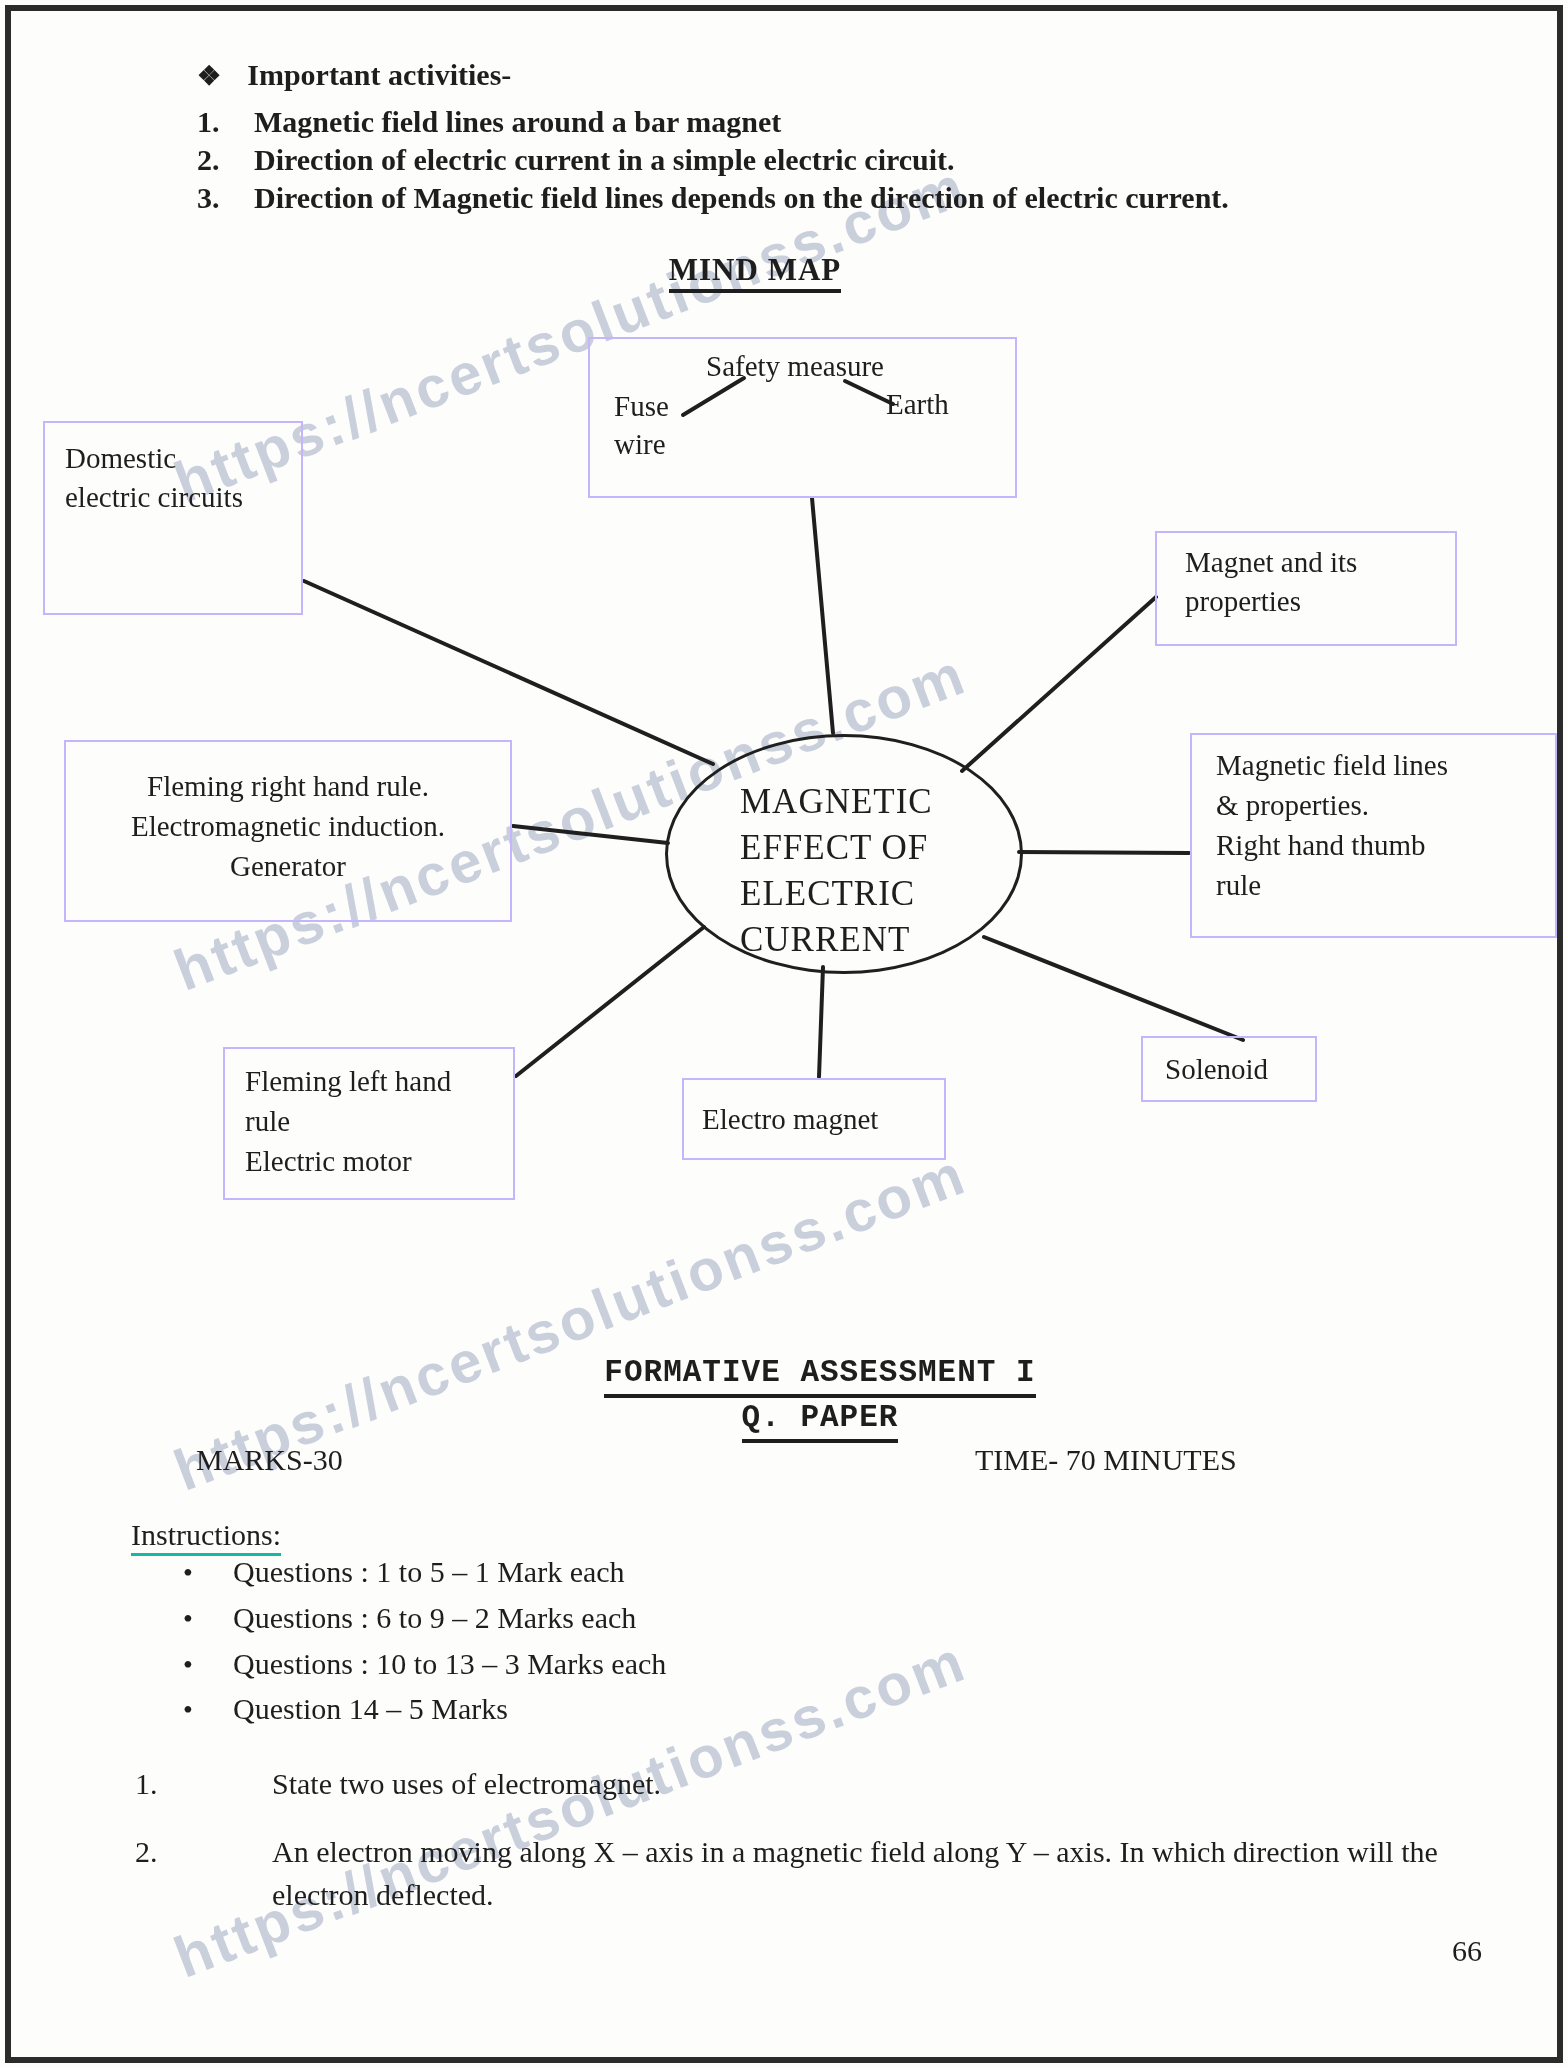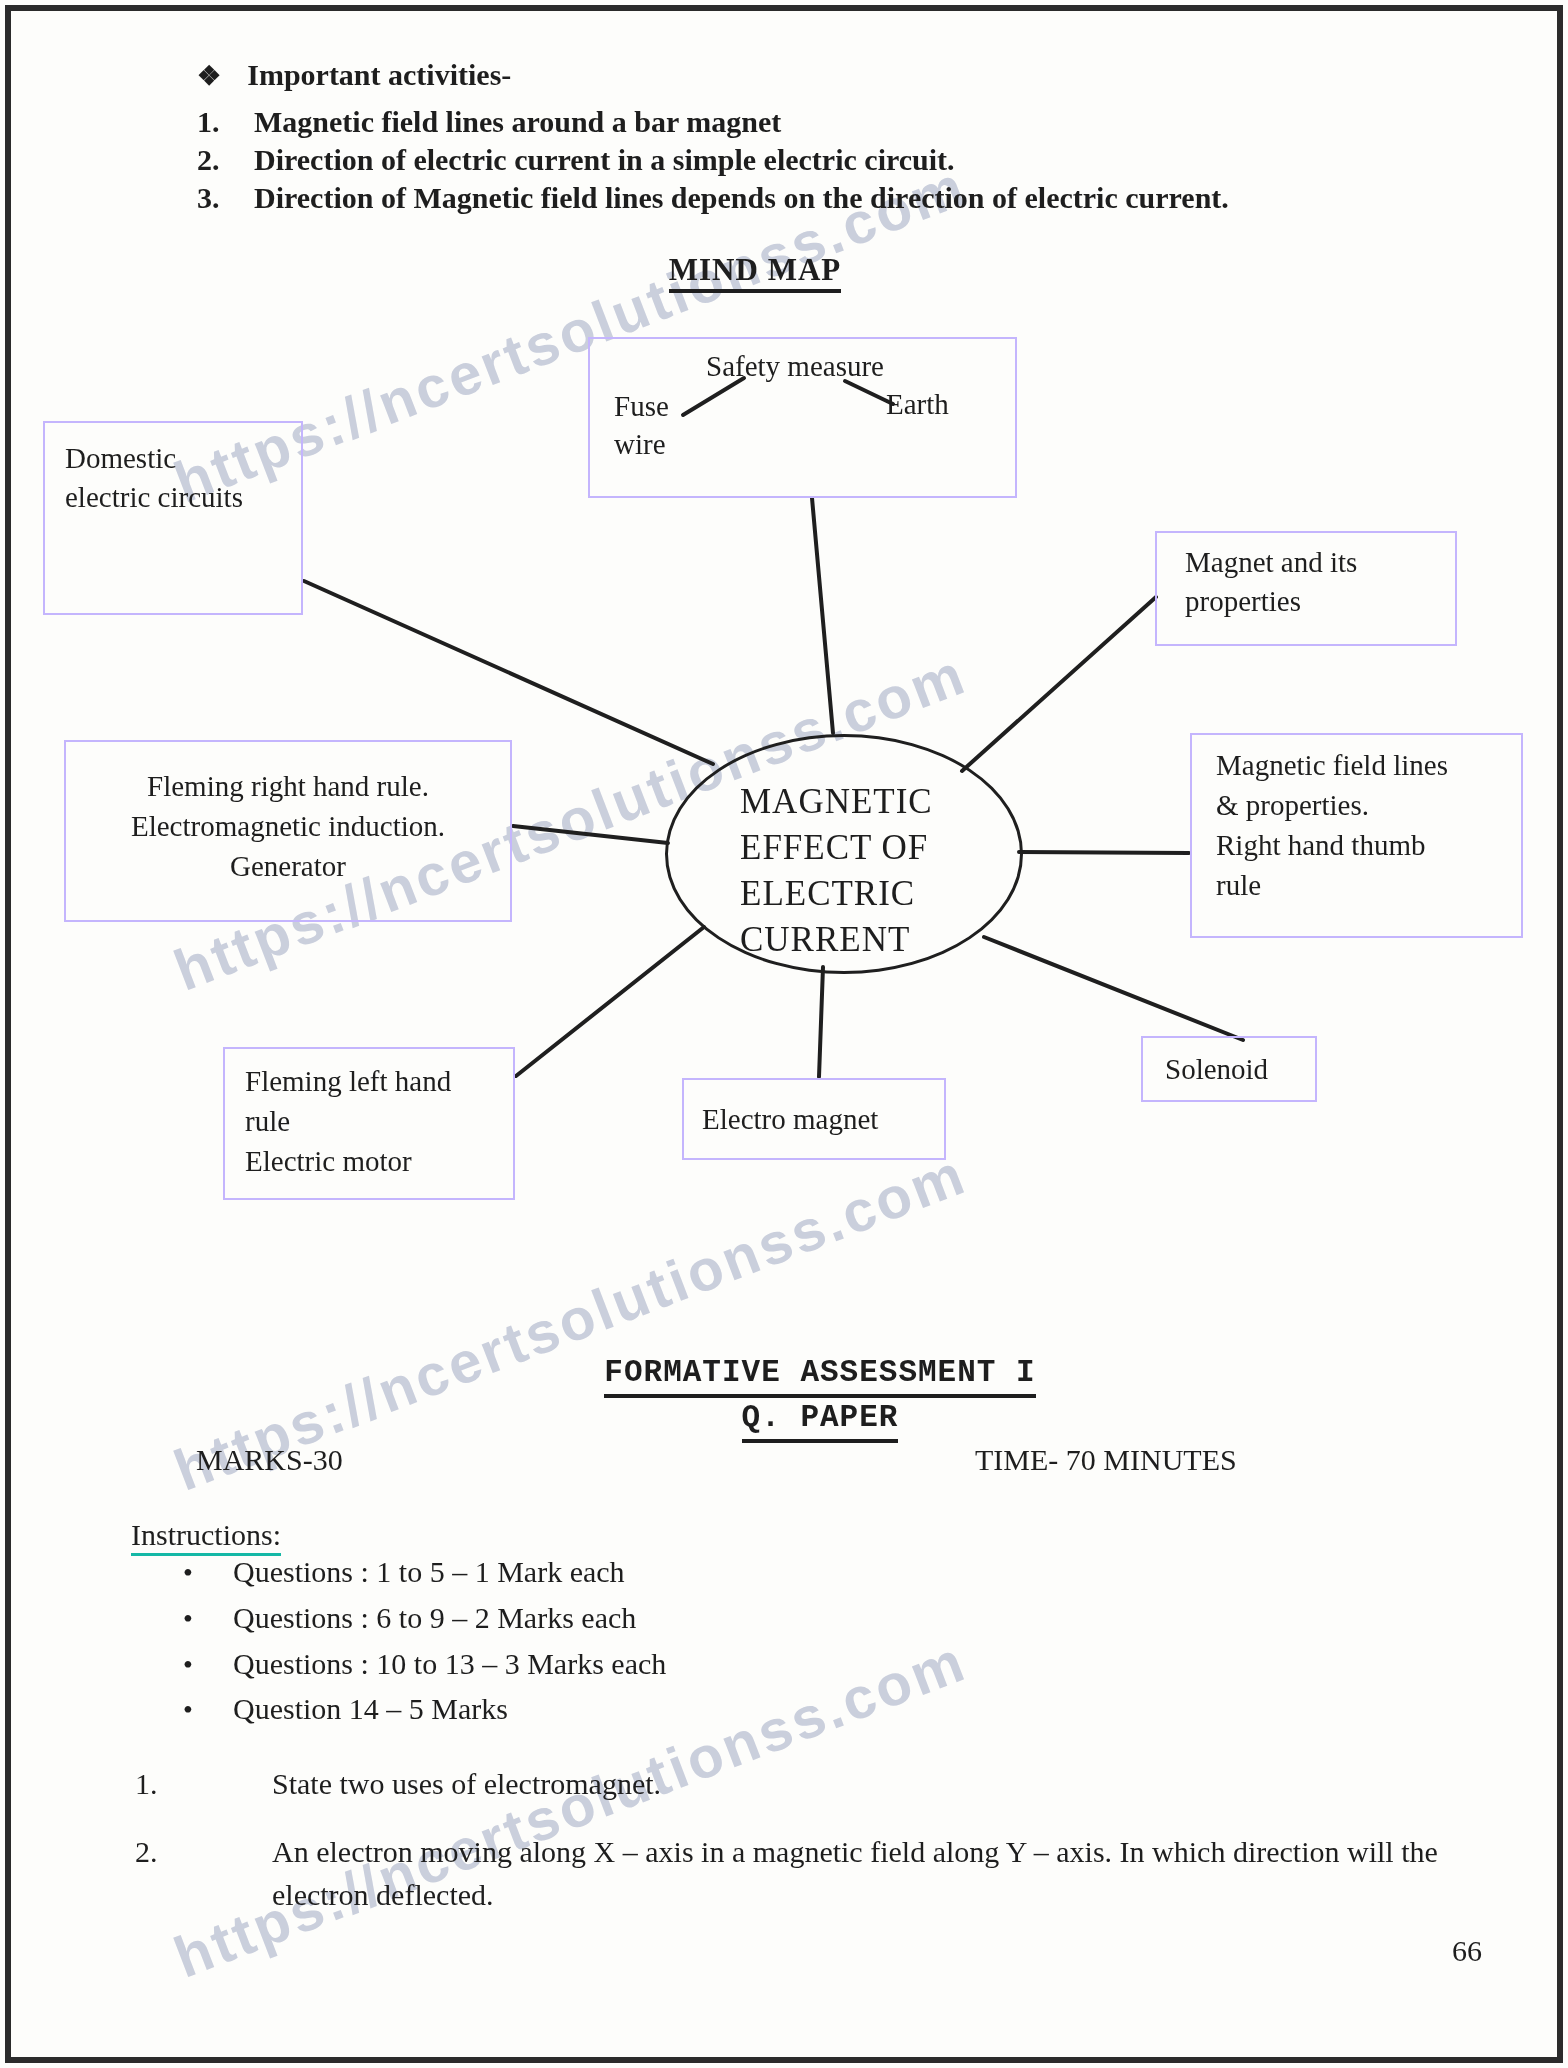--- a/index.html
+++ b/index.html
@@ -115,21 +115,21 @@
     <span class="bl">Magnet and its</span>
     <span class="bl">properties</span>
   </div>
 
   <div class="mm-box" style="left:64px;top:740px;width:448px;height:182px;padding-top:24px;box-sizing:border-box;text-align:center;line-height:40px;">
     <span class="bl">Fleming right hand rule.</span>
     <span class="bl">Electromagnetic induction.</span>
     <span class="bl">Generator</span>
   </div>
 
-  <div class="mm-box" style="left:1190px;top:733px;width:333px;height:205px;padding:10px 0 0 24px;box-sizing:border-box;line-height:40px;">
+  <div class="mm-box" style="left:1190px;top:733px;width:367px;height:205px;padding:10px 0 0 24px;box-sizing:border-box;line-height:40px;">
     <span class="bl">Magnetic field lines</span>
     <span class="bl">&amp; properties.</span>
     <span class="bl">Right hand thumb</span>
     <span class="bl">rule</span>
   </div>
 
   <div class="mm-box" style="left:223px;top:1047px;width:292px;height:153px;padding:12px 0 0 20px;box-sizing:border-box;line-height:40px;">
     <span class="bl">Fleming left hand</span>
     <span class="bl">rule</span>
     <span class="bl">Electric motor</span>

